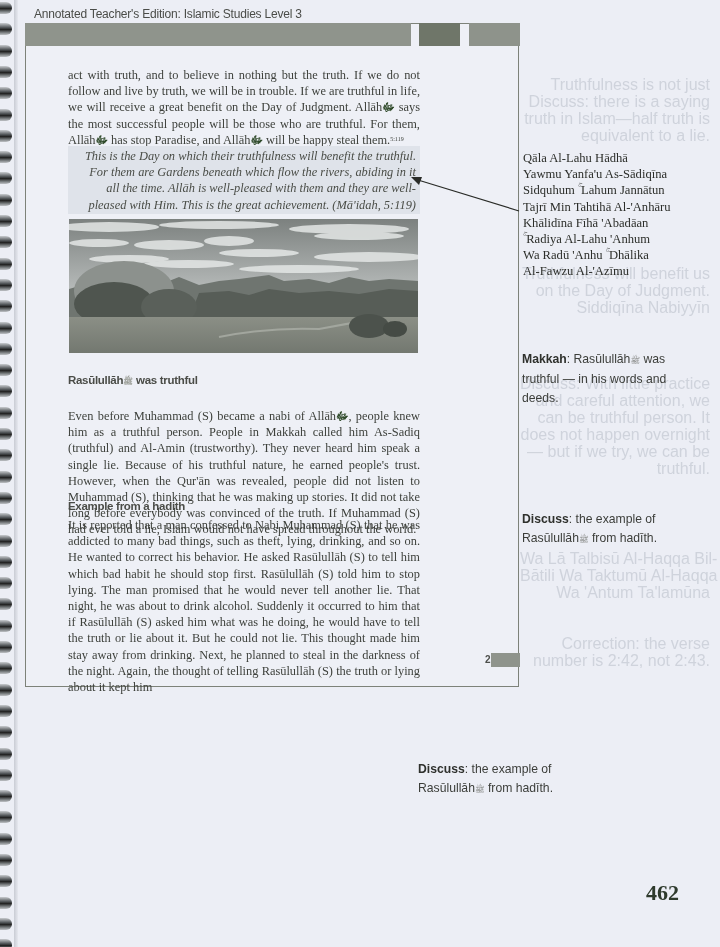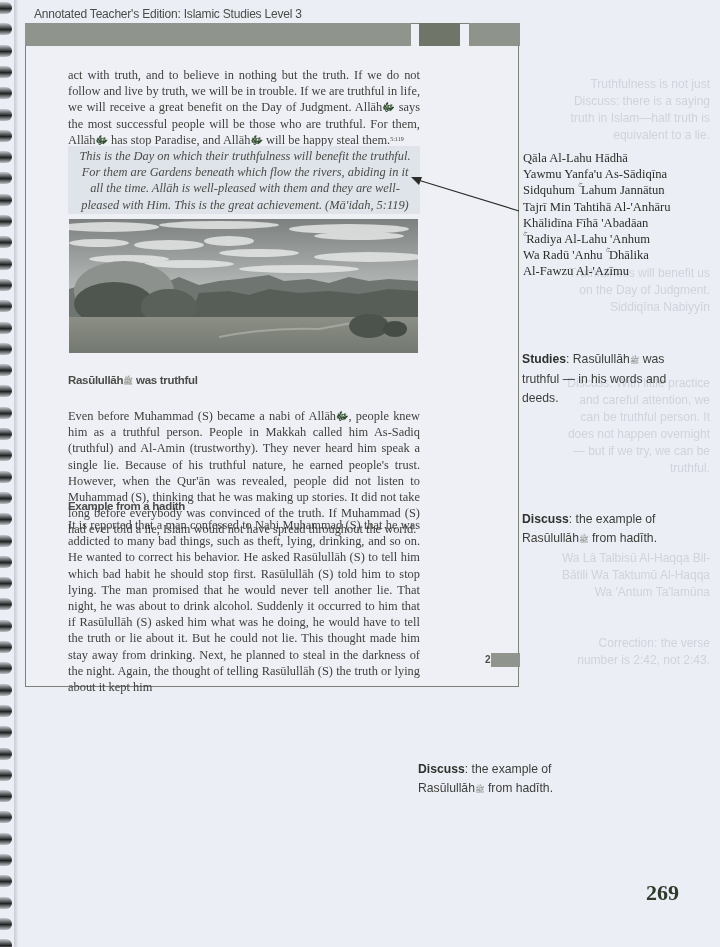--- a/index.html
+++ b/index.html
@@ -36,21 +36,21 @@
   .body-text {
     position:absolute; left:68px; width:352px;
     font-size:12.4px; line-height:16.2px; text-align:justify; color:#3d403b;
   }
   .body-text sup { font-size:6px; vertical-align:top; position:relative; top:-1px; }
   .glyph { color:#2f4a2a; font-weight:bold; font-size:11px; }
   .quote {
     position:absolute; left:68px; top:146px; width:352px; height:68px;
     background:#dfe3ea;
     font-style:italic; font-size:12.4px; line-height:16.2px; color:#4a4d47;
-    box-sizing:border-box; padding:2px 4px 0 6px; text-align:center;
+    box-sizing:border-box; padding:2px 4px 0 6px; text-align:right;
   }
   .subhead {
     position:absolute; left:68px; font-family:"Liberation Sans", sans-serif;
     font-weight:bold; font-size:11.5px; color:#4a4c47; letter-spacing:-0.3px;
   }
   .subhead .small-glyph { font-size:8px; color:#9a9d96; }
 
   .landscape { position:absolute; left:69px; top:219px; width:349px; height:134px; overflow:hidden; }
 
   .page-num-inner { position:absolute; left:485px; top:654px; font-family:"Liberation Sans", sans-serif; font-weight:bold; font-size:10px; color:#4d4f4b; }
@@ -62,21 +62,21 @@
     white-space:pre;
   }
   .note {
     position:absolute; font-family:"Liberation Sans", sans-serif; font-size:12.2px; line-height:19px;
     color:#3c3e3a;
   }
   .note b { font-weight:bold; color:#2f312d; }
   .note .mini { font-size:8px; color:#6e706b; }
 
   .ghost {
-    position:absolute; font-family:"Liberation Sans", sans-serif; font-size:12px; line-height:17px;
+    position:absolute; font-family:"Liberation Sans", sans-serif; font-size:16px; line-height:17px;
     color:#cfd3dc; text-align:right; white-space:pre;
   }
   .page-number {
     position:absolute; left:646px; top:880px; font-family:"Liberation Serif", serif;
     font-weight:bold; font-size:22px; color:#2e3a2c;
   }
   svg.arrow { position:absolute; left:0; top:0; pointer-events:none; }
 </style>
 </head>
 <body>
@@ -222,31 +222,31 @@
 <div class="translit">Qāla Al-Lahu Hādhā
 Yawmu Yanfa'u As-Sādiqīna
 Sidquhum ۚ Lahum Jannātun
 Tajrī Min Tahtihā Al-'Anhāru
 Khālidīna Fīhā 'Abadāan
 ۚ Radiya Al-Lahu 'Anhum
 Wa Radū 'Anhu ۚ Dhālika
 Al-Fawzu Al-'Azīmu</div>
 
 <div class="note" style="left:522px; top:350px; width:170px;">
-  <b>Studies</b><span>: Rasūlullāh</span><span class="mini">ﷺ</span><span>  was truthful — in his words and deeds.</span>
+  <b>Makkah</b><span>: Rasūlullāh</span><span class="mini">ﷺ</span><span>  was truthful — in his words and deeds.</span>
 </div>
 
 <div class="note" style="left:522px; top:510px; width:180px;">
   <b>Discuss</b><span>: the example of</span><br>
   <span>Rasūlullāh</span><span class="mini">ﷺ</span><span>  from hadīth.</span>
 </div>
 
 <div class="note" style="left:418px; top:760px; width:200px;">
   <b>Discuss</b><span>: the example of</span><br>
   <span>Rasūlullāh</span><span class="mini">ﷺ</span><span>  from hadīth.</span>
 </div>
 
 <svg class="arrow" width="720" height="947">
   <line x1="519" y1="211" x2="418" y2="180" stroke="#2a2c28" stroke-width="1.2"></line>
   <polygon points="411,177 422,177 419,185" fill="#2a2c28"></polygon>
 </svg>
 
-<div class="page-number">269</div>
+<div class="page-number">462</div>
 
 </body></html>

